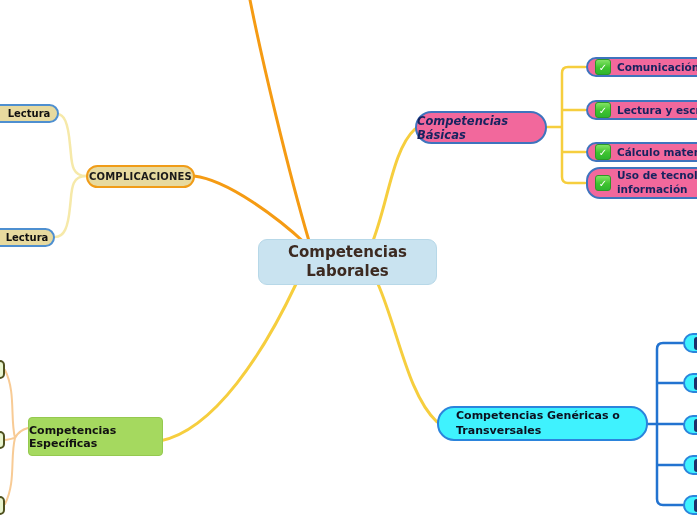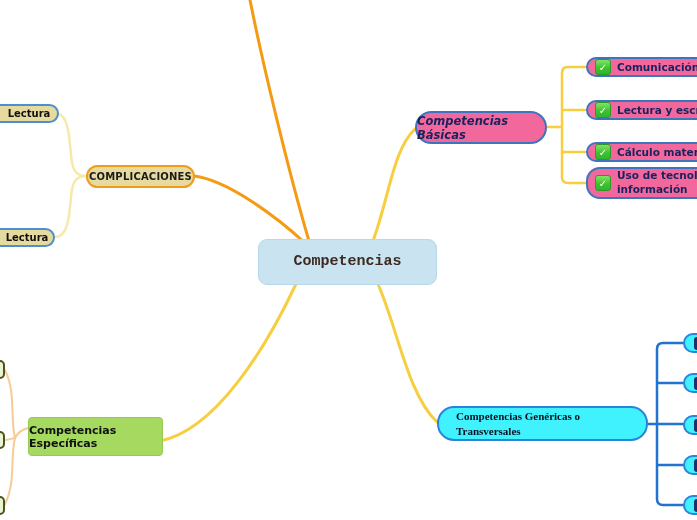--- a/index.html
+++ b/index.html
@@ -11,21 +11,21 @@
   svg.wires{position:absolute;left:0;top:0;width:697px;height:520px;}
   .node{
     position:absolute;box-sizing:border-box;font-weight:bold;color:#111;
     display:flex;align-items:center;justify-content:center;
   }
   
   .root-node{
     left:258px;top:239px;width:179px;height:46px;
     background:#c9e3f0;border:1px solid #b7d8e8;border-radius:9px;
     flex-direction:column;line-height:1.3;
-    font-size:15px;color:#3c2a21;text-align:left;font-family:Liberation Mono, monospace;
+    font-size:15px;color:#3c2a21;text-align:left;
   }
   
   .n-complicaciones{
     left:86px;top:165px;width:109px;height:23px;
     background:#e7da9f;border:2px solid #f09c18;border-radius:12px;
     font-size:10px;color:#1a1a1a;letter-spacing:.2px;
   }
   .n-maternas{
     left:-9px;top:104px;width:68px;height:19px;
     background:#e7da9f;border:2px solid #4e8fd0;border-radius:10px;
@@ -58,21 +58,21 @@
     border:1px solid #2b9a26;color:#fff;font-size:10px;line-height:13px;
     display:inline-flex;align-items:center;justify-content:center;
   }
   .two-line{display:flex;flex-direction:column;line-height:1.3;}
   
   .n-genericas{
     left:437px;top:406px;width:211px;height:35px;
     background:#3ff2fe;border:2px solid #2b84dc;border-radius:17px;
     font-size:11px;color:#0c1020;
     flex-direction:column;align-items:flex-start;justify-content:center;
-    padding-left:17px;line-height:1.3;font-family:Liberation Serif, serif;
+    padding-left:17px;line-height:1.3;
   }
   .cchild{
     left:683px;width:80px;height:20px;
     background:#3ff2fe;border:2px solid #2b84dc;border-radius:10px;
     justify-content:flex-start;padding-left:9px;
   }
   .cc1{top:333px;} .cc2{top:373px;} .cc3{top:415px;} .cc4{top:455px;} .cc5{top:495px;}
   .cicon{width:12px;height:13px;border-radius:3px;background:#1d2f6b;flex:0 0 auto;}
   
   .n-especificas{
@@ -108,20 +108,21 @@
 
   <path d="M 648,424 L 683,424 M 683,343 L 663,343 Q 657,343 657,349 L 657,499 Q 657,505 663,505 L 683,505 M 657,383 L 683,383 M 657,465 L 683,465" stroke="#2273d0" stroke-width="2.5" stroke-linecap="round"></path>
 
   <path d="M 296,284 C 265,350 215,430 160,441" stroke="#f6ce3e" stroke-width="3" stroke-linecap="round"></path>
 
   <path d="M 28,428 C 20,430 17,434 15,438 M 15,438 C 10,418 16,392 5,370 M 15,438 C 10,439 8,440 3,440 M 15,438 C 10,458 16,482 5,504" stroke="#f8cb95" stroke-width="2" stroke-linecap="round"></path>
 </svg>
 
 <div class="node root-node">
   <span>Competencias</span>
+  <span>Laborales</span>
 </div>
 
 <div class="node n-complicaciones">
   <span>COMPLICACIONES</span>
 </div>
 <div class="node n-maternas">
   <span>Lectura</span>
 </div>
 <div class="node n-fetales">
   <span>Lectura</span>

